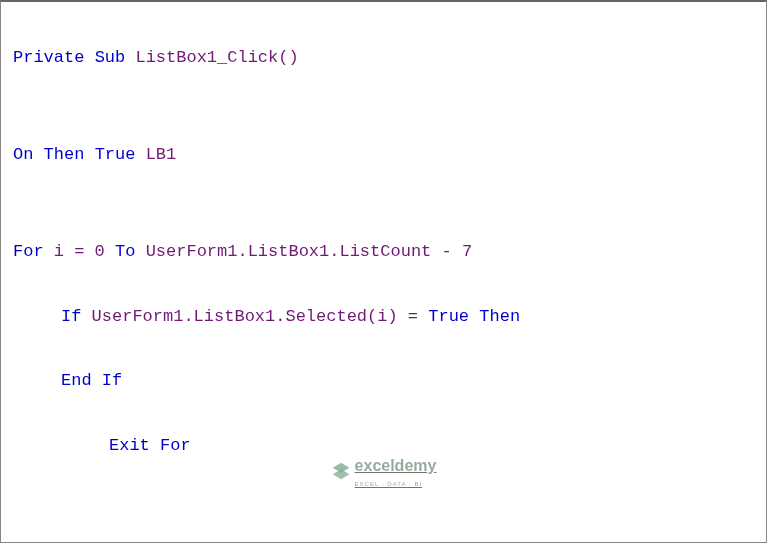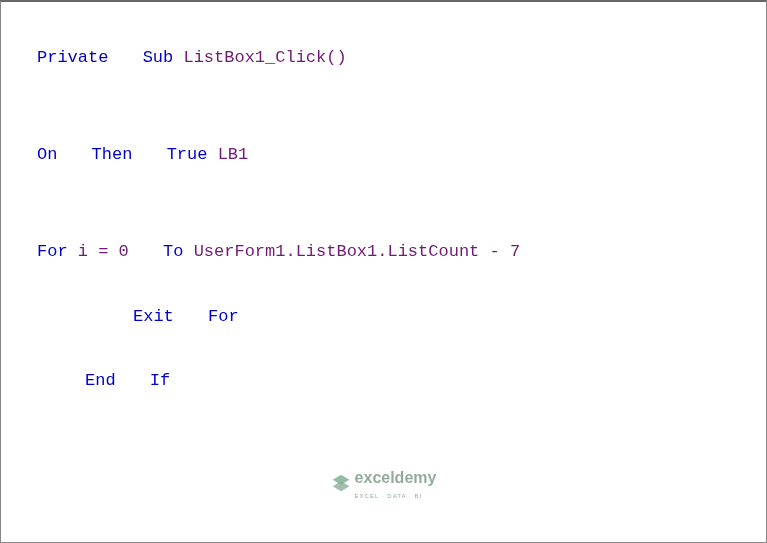--- a/index.html
+++ b/index.html
@@ -14,34 +14,35 @@
     height: 543px;
     overflow: hidden;
     position: relative;
     border: 1px solid #888;
     border-top: 2px solid #666;
   }
   .code-area {
     white-space: pre;
     position: relative;
   }
-  .kw { color: #0000cc; margin-left: 24px; }
+  .kw { color: #0000cc; }
   .plain { color: #701a75; }
   .indent1 { padding-left: 48px; display: inline-block; }
   .indent2 { padding-left: 96px; display: inline-block; }
   .watermark {
     position: absolute;
-    bottom: 40px;
+    bottom: 52px;
     left: 50%;
     transform: translateX(-50%);
     display: flex;
     align-items: center;
     gap: 4px;
     opacity: 0.55;
     pointer-events: none;
+    text-decoration: underline;
   }
   .watermark .wm-icon {
     width: 20px;
     height: 20px;
   }
   .watermark .wm-text {
     font-family: Arial, sans-serif;
     font-size: 16px;
     color: #3a6a4a;
     font-weight: 600;
@@ -58,22 +59,23 @@
 </style>
 </head>
 <body>
 
 <div class="code-area">
 <span class="line"><span class="kw">Private</span> <span class="kw">Sub</span><span class="plain"> ListBox1_Click()</span></span>
 <span class="line"></span>
 <span class="line"><span class="kw">On</span> <span class="kw">Then</span> <span class="kw">True</span><span class="plain"> LB1</span></span>
 <span class="line"></span>
 <span class="line"><span class="kw">For</span><span class="plain"> i = 0 </span><span class="kw">To</span><span class="plain"> UserForm1.ListBox1.ListCount - 7</span></span>
+<span class="line"><span class="indent1"></span><span class="kw">If</span><span class="plain"> UserForm1.ListBox1.Selected(i) = </span><span class="kw">True</span><span class="plain"> </span><span class="kw">Then</span></span>
+<span class="line"><span class="indent1"></span><span class="kw">End</span><span class="kw"> If</span></span>
 <span class="line"><span class="indent2"></span><span class="kw">Exit</span><span class="kw"> For</span></span>
-<span class="line"><span class="indent1"></span><span class="kw">End</span><span class="kw"> If</span></span>
 
 <span class="line"></span>
 
 
 
 <span class="line"></span>
 
 <span class="line"></span>
 
 

